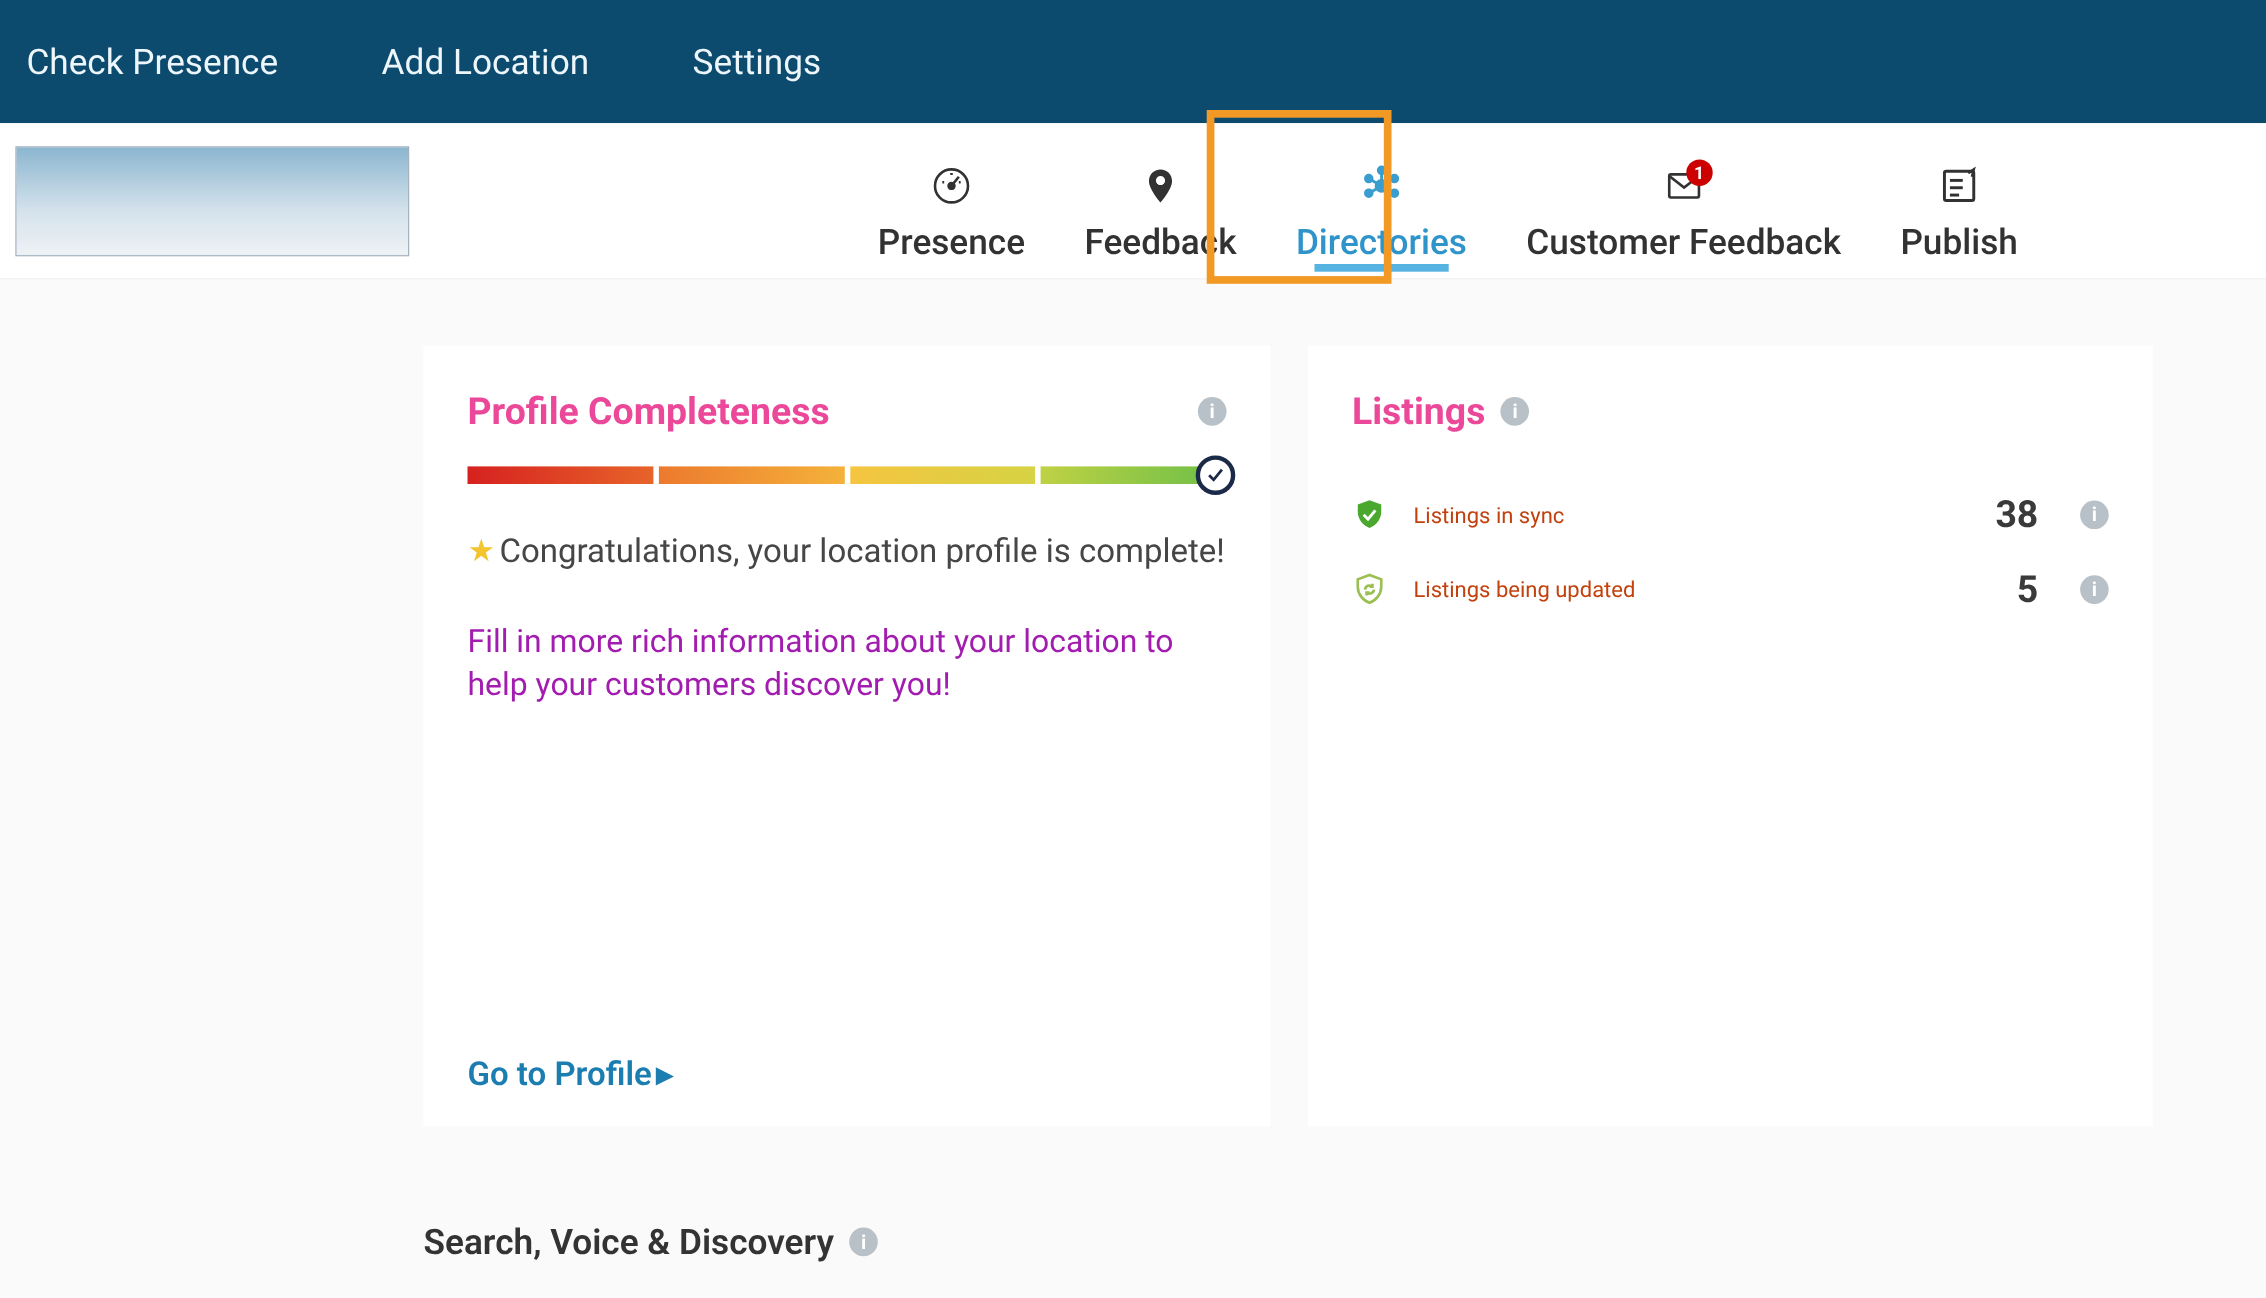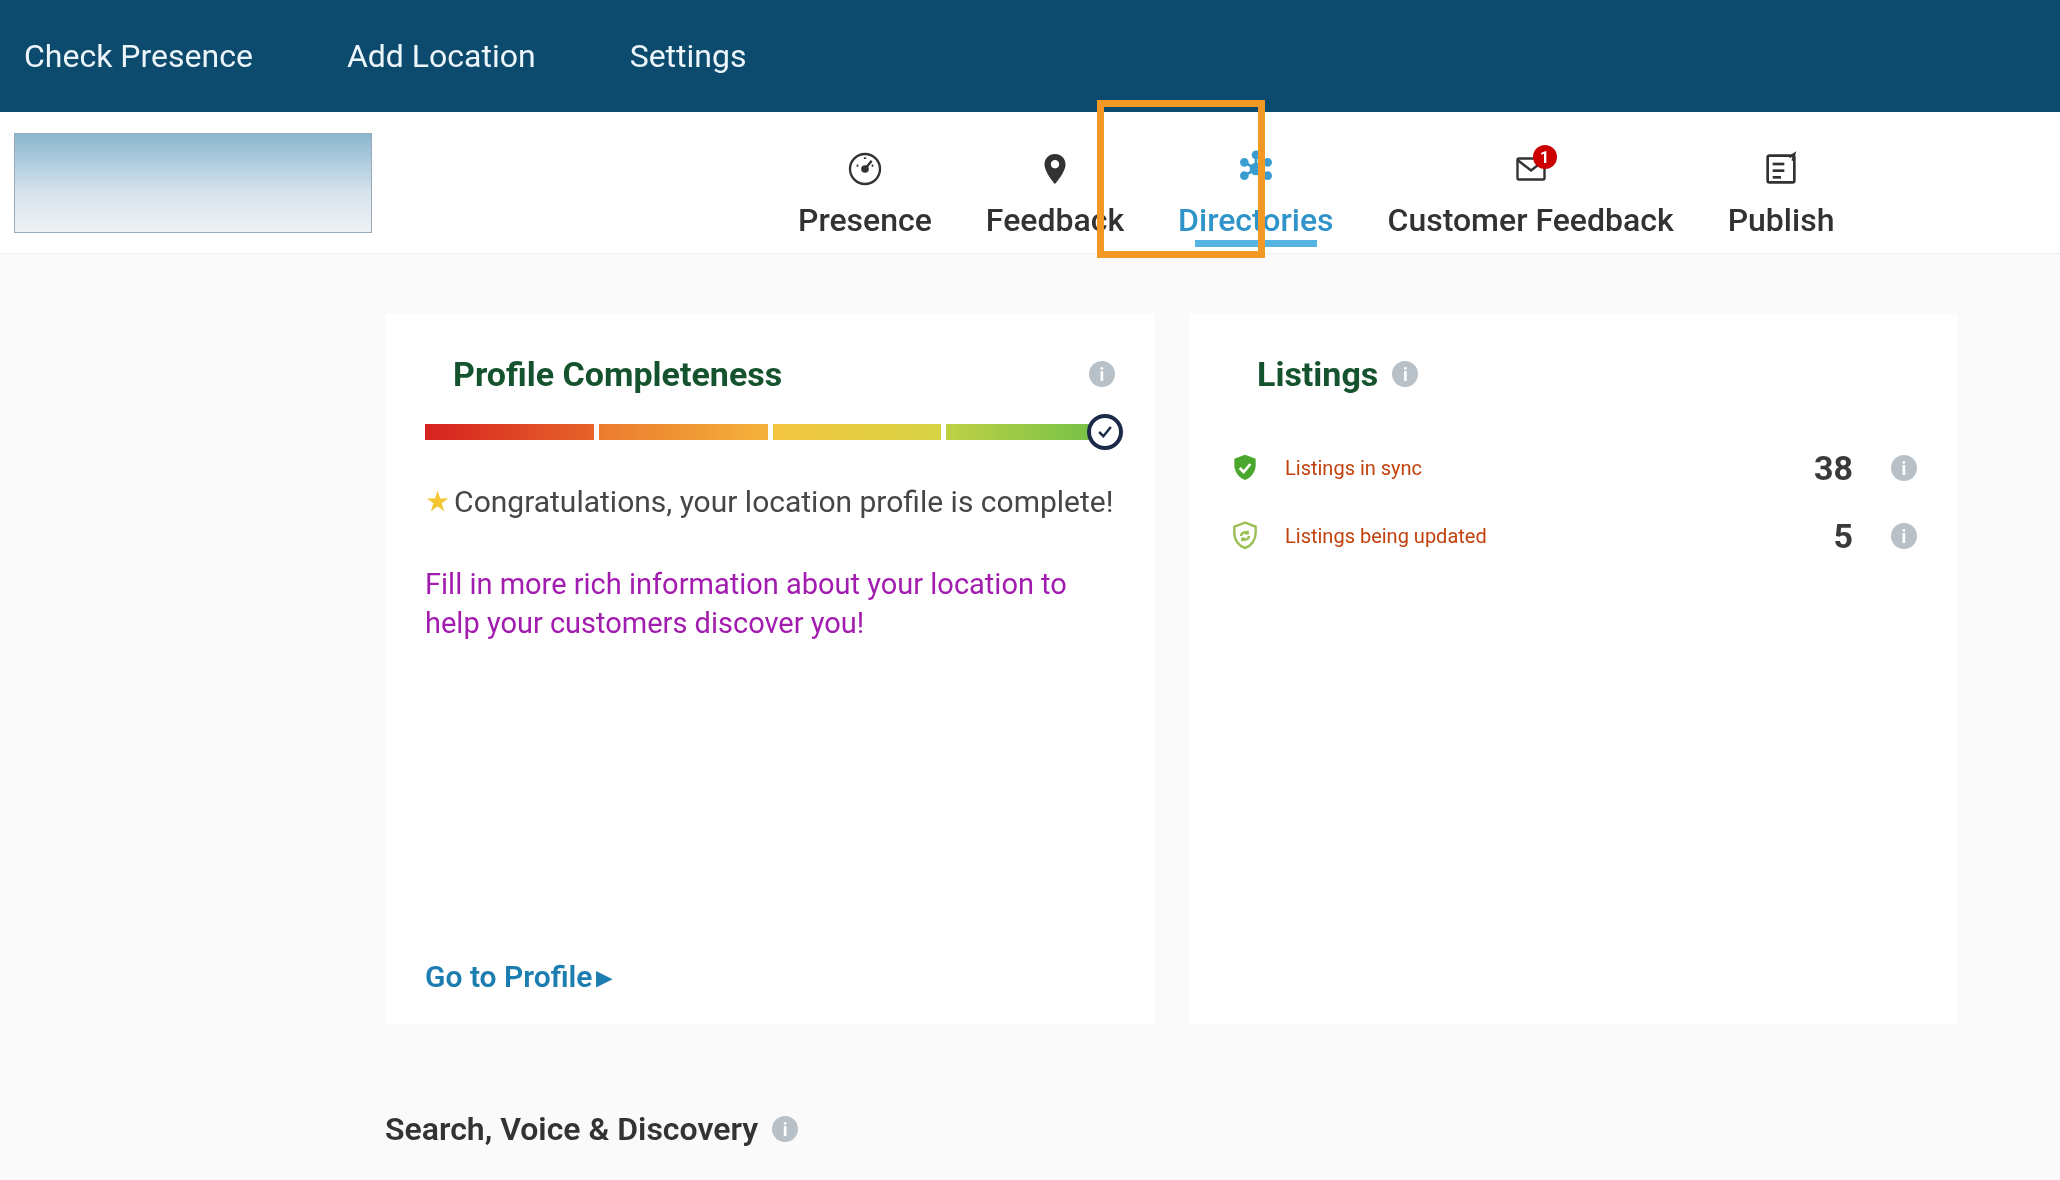--- a/index.html
+++ b/index.html
@@ -23,21 +23,21 @@
   
   .highlight-box { position: absolute; left: 1097px; top: 100px; width: 168px; height: 158px; border: 7px solid #f29925; pointer-events: none; }
 
   
   .content { display: flex; gap: 34px; padding: 60px 0 0 385px; }
   .card { background: #fff; padding: 40px 40px 30px 40px; }
   .card-left { width: 770px; height: 710px; display: flex; flex-direction: column; }
   .card-right { width: 768px; height: 710px; }
 
   .card-head { display: flex; align-items: center; justify-content: space-between; margin-bottom: 30px; }
-  .card-title { font-size: 34px; font-weight: 700; color: #14532d; margin-left: 28px; }
+  .card-title { font-size: 34px; font-weight: 700; color: #ec4899; }
   .info-icon { width: 26px; height: 26px; border-radius: 50%; background: #b8c1c7; color: #fff; display: inline-flex; align-items: center; justify-content: center; font-weight: 700; font-size: 18px; margin-left: 14px; }
 
   
   .progress-wrap { position: relative; height: 18px; margin-bottom: 40px; }
   .progress-bg { display: flex; gap: 5px; height: 16px; }
   .seg { flex: 1; }
   .progress-end { position: absolute; right: -8px; top: -10px; width: 36px; height: 36px; border-radius: 50%; background: #fff; border: 4px solid #1c2a4a; display: flex; align-items: center; justify-content: center; }
   .progress-end svg { width: 20px; height: 20px; }
 
   .congrats-line { font-size: 30px; font-weight: 400; color: #464646; line-height: 1.3; margin-bottom: 44px; }

